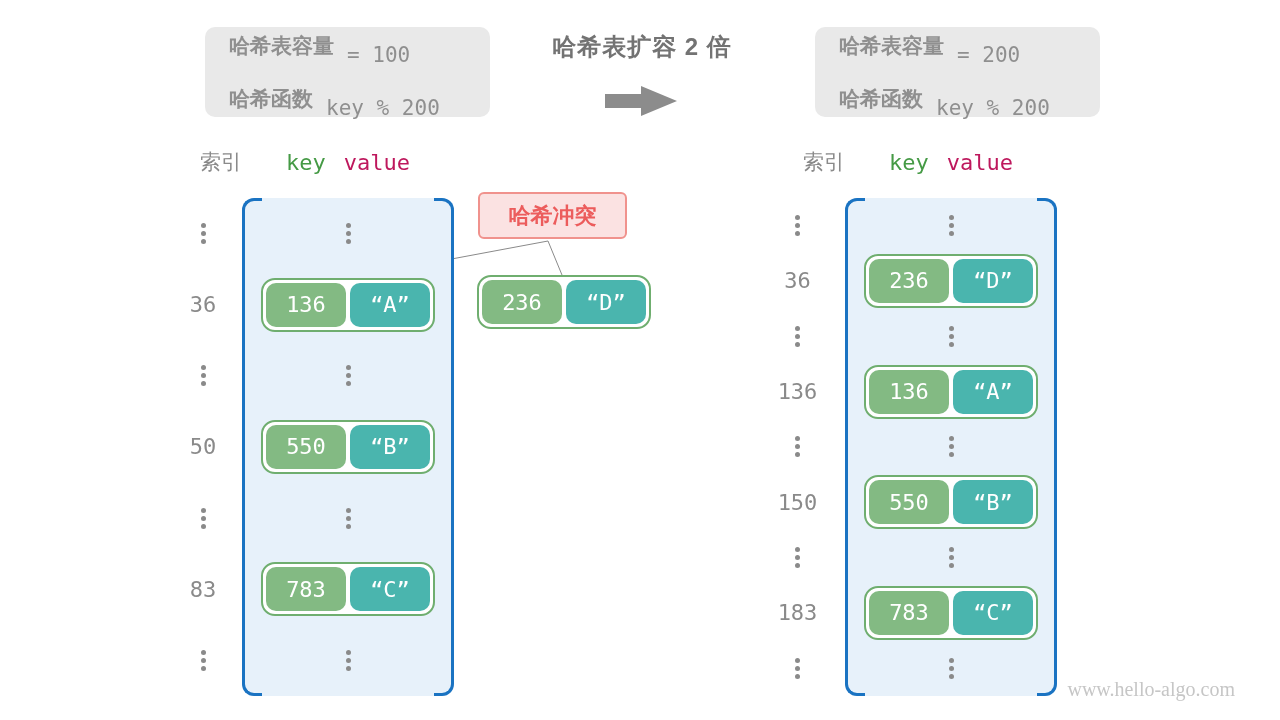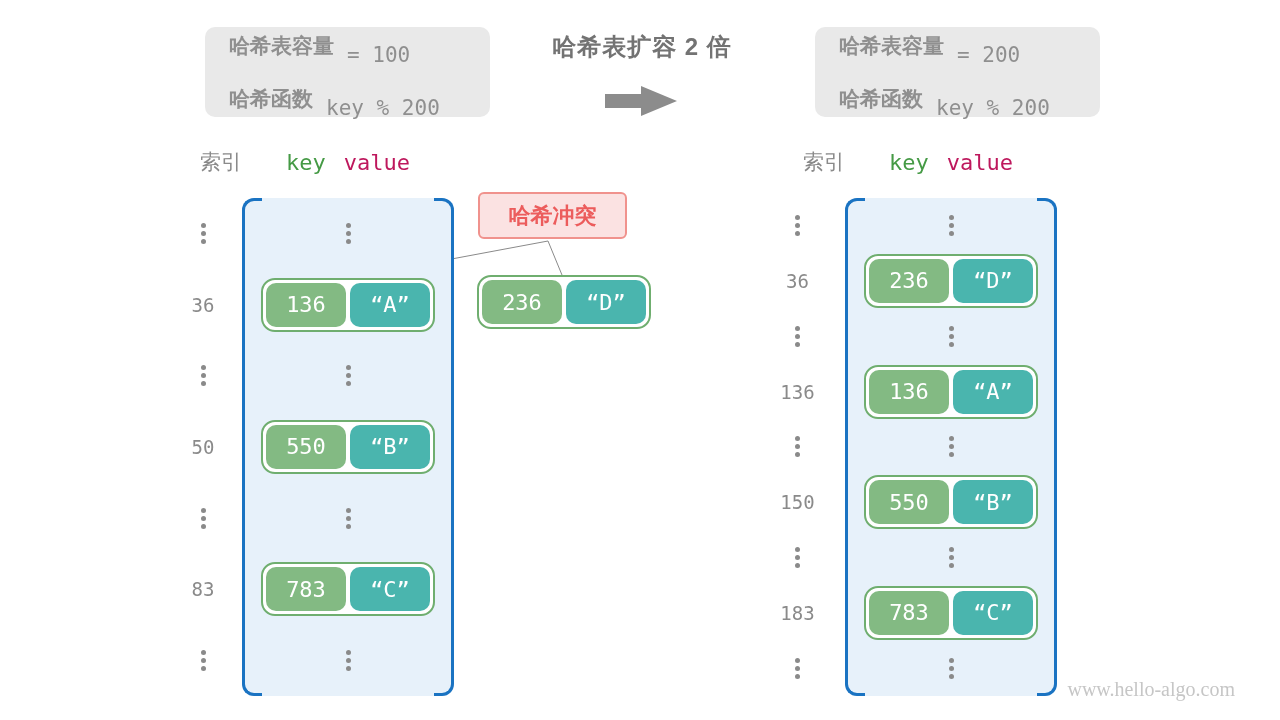--- a/index.html
+++ b/index.html
@@ -46,21 +46,21 @@
   .bracket{position:absolute;top:0;bottom:0;width:20px;box-sizing:border-box;}
   .bracket.l{left:0;border:3px solid #1a73c2;border-right:none;border-radius:12px 0 0 12px;}
   .bracket.r{right:0;border:3px solid #1a73c2;border-left:none;border-radius:0 12px 12px 0;}
 
   
   .htable{position:absolute;top:198px;height:498px;display:flex;flex-direction:column;}
   #table-left{left:164px;width:290px;}
   #table-right{left:750px;width:307px;}
   .hrow{flex:1;display:flex;align-items:center;}
   .idx-cell{display:flex;justify-content:center;align-items:center;
-    font-family:"DejaVu Sans Mono",monospace;font-size:19px;color:#8a8a8a;}
+    font-family:"DejaVu Sans Mono",monospace;font-size:22px;color:#8a8a8a;}
   #table-left .idx-cell{width:78px;}
   #table-right .idx-cell{width:95px;}
   .slot-cell{width:212px;display:flex;justify-content:center;align-items:center;}
 
   
   .pair{background:#ffffff;border:2px solid #6fae6f;border-radius:14px;padding:3px;
     display:flex;gap:4px;}
   .kbox,.vbox{width:80px;height:44px;border-radius:10px;color:#ffffff;
     display:flex;align-items:center;justify-content:center;
     font-family:"DejaVu Sans Mono",monospace;font-size:22px;}

